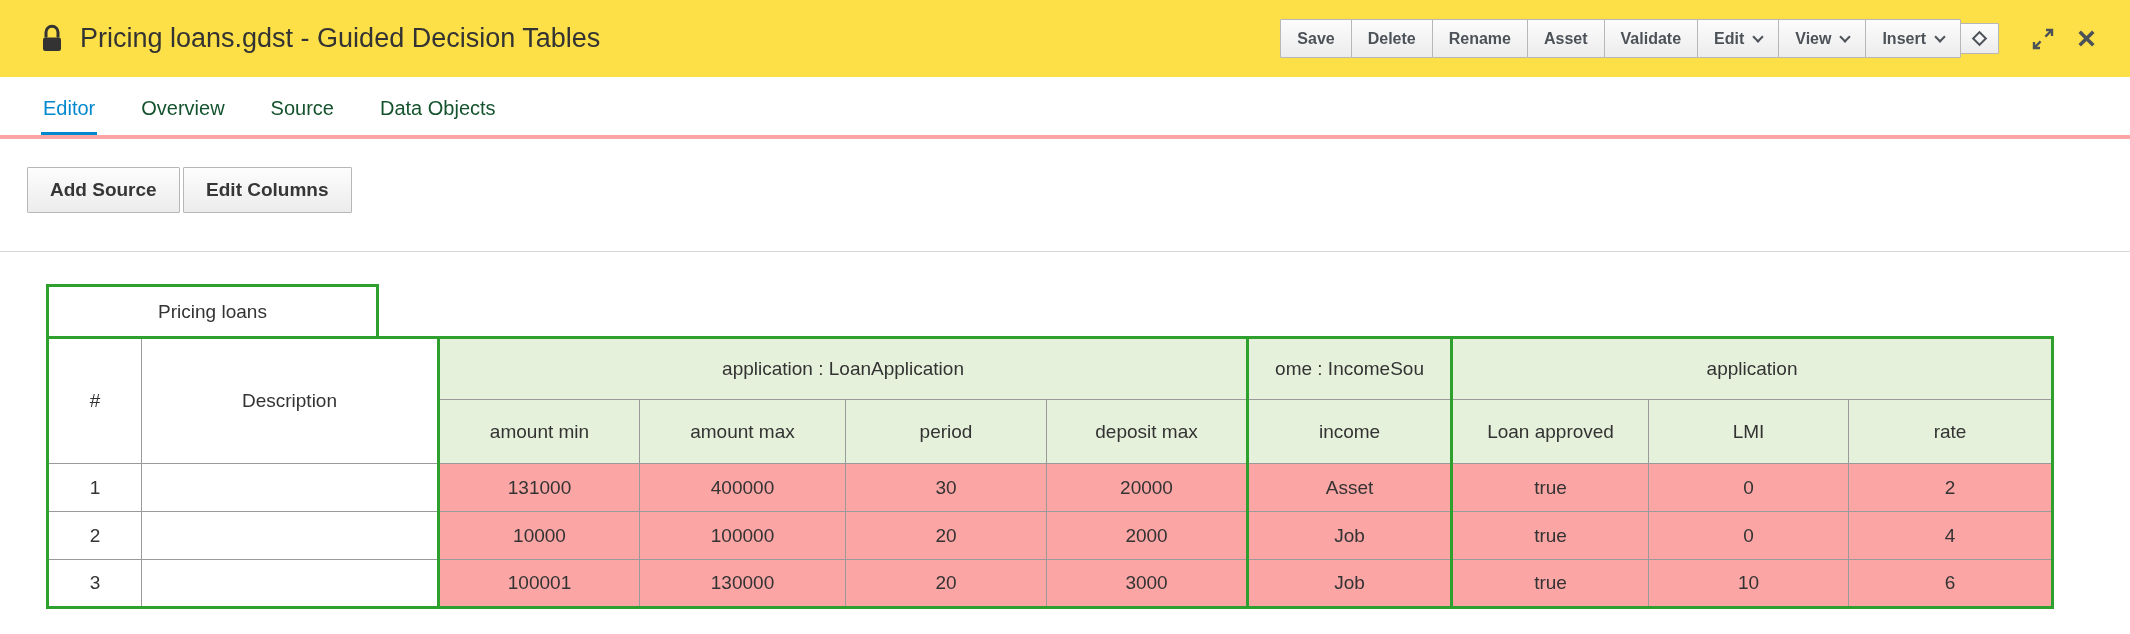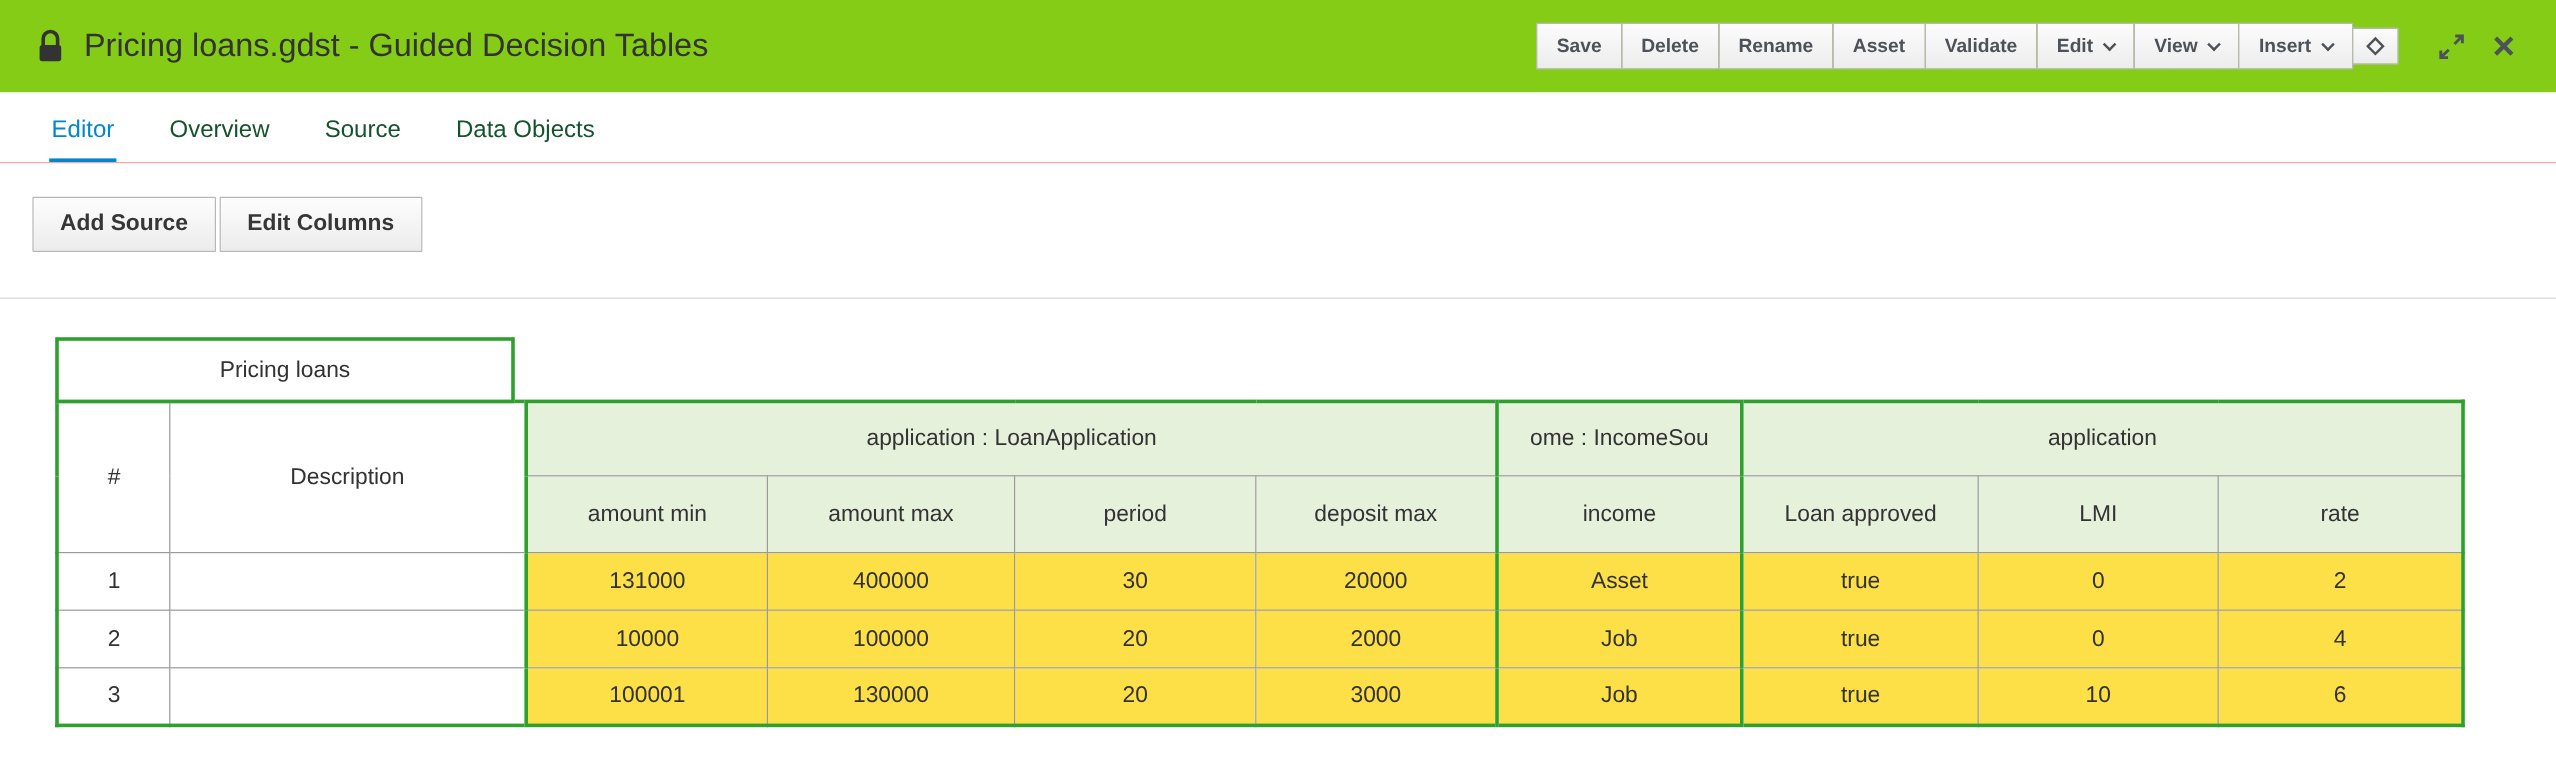--- a/index.html
+++ b/index.html
@@ -5,21 +5,21 @@
   * { box-sizing: border-box; }
   html,body { margin:0; padding:0; background:#fff; }
   body {
     width:2130px; height:634px; overflow:hidden;
     font-family:"Liberation Sans", sans-serif;
     color:#363636;
     -webkit-font-smoothing:antialiased;
   }
 
   
-  .topbar { display:flex; align-items:center; height:77px; padding:0 28px 0 30px; background:#84cc16; }
+  .topbar { display:flex; align-items:center; height:77px; padding:0 28px 0 40px; background:#fde047; }
   .title-area { display:flex; align-items:center; gap:16px; }
   .page-title { font-size:27px; font-weight:400; color:#333; white-space:nowrap; }
   .topbar-actions { margin-left:auto; display:flex; align-items:center; }
   .btn {
     border:1px solid #b7b7b7; background:linear-gradient(#fcfcfc,#ececec);
     color:#4d5258; font-family:inherit; font-size:16px; font-weight:700;
     padding:9px 16px; margin-left:-1px; cursor:pointer; white-space:nowrap;
     border-radius:1px; display:flex; align-items:center; line-height:1.2;
   }
   .btn:first-child { margin-left:0; }
@@ -27,58 +27,58 @@
     display:inline-block; width:8px; height:8px;
     border-right:2px solid #4d5258; border-bottom:2px solid #4d5258;
     transform:rotate(45deg); margin-left:10px; margin-top:-4px;
   }
   .icon-btn { padding:9px 13px; }
   .diamond { display:inline-block; width:11px; height:11px; border:2px solid #4d5258; transform:rotate(45deg); }
   .frameless { border:none; background:none; margin-left:26px; padding:6px; cursor:pointer; display:flex; align-items:center; }
   .frameless.close { margin-left:10px; }
 
   
-  .tabstrip { display:flex; padding:18px 0 0 41px; border-bottom:1px solid #fca5a5; background:#fff; }
+  .tabstrip { display:flex; padding:18px 0 0 41px; border-bottom:4px solid #fca5a5; background:#fff; }
   .tab {
     margin-right:42px; padding:2px 2px 12px; font-size:20px; color:#14532d;
     cursor:pointer; border-bottom:3px solid transparent; white-space:nowrap;
   }
   .tab.active { color:#0088ce; border-bottom-color:#0088ce; }
 
   
   .col-toolbar { padding:28px 0 0 27px; height:113px; border-bottom:1px solid #d6d6d6; }
   .tool-btn {
     border:1px solid #b7b7b7; background:linear-gradient(#fdfdfd,#ececec);
     color:#363636; font-family:inherit; font-size:19px; font-weight:700;
     padding:11px 22px; margin-left:-1px; cursor:pointer; border-radius:1px;
   }
   .tool-btn:first-child { margin-left:0; }
 
   
   .content { padding:32px 0 0 46px; }
   .gdt-caption {
-    width:383px; height:55px; margin-bottom:-3px; position:relative; z-index:2;
+    width:333px; height:55px; margin-bottom:-3px; position:relative; z-index:2;
     border:3px solid #2da02d; background:#fff;
     display:flex; align-items:center; justify-content:center;
     font-size:19px; color:#333; cursor:pointer;
   }
   table.gdt {
     border-collapse:collapse; table-layout:fixed; width:2005px;
     background:#fff; font-size:19px; color:#333;
     border:3px solid #2da02d;
   }
   table.gdt th, table.gdt td {
     border:1px solid #9a9a9a; padding:0 8px; text-align:center;
     font-weight:400; overflow:hidden; white-space:nowrap;
   }
   tr.grp-row { height:62px; }
   tr.sub-row { height:64px; }
   tr.data-row { height:48px; }
   .hdr-green { background:#e6f1db; }
-  .cell-green { background:#fde047; }
+  .cell-green { background:#fca5a5; }
   .white-cell { background:#fff; }
   .grp-start { border-left:3px solid #2da02d !important; }
 </style>
 </head>
 <body>
 
 <div class="topbar">
   <div class="title-area">
     <span style="display:flex;">
       <svg width="24" height="30" viewBox="0 0 16 20">

